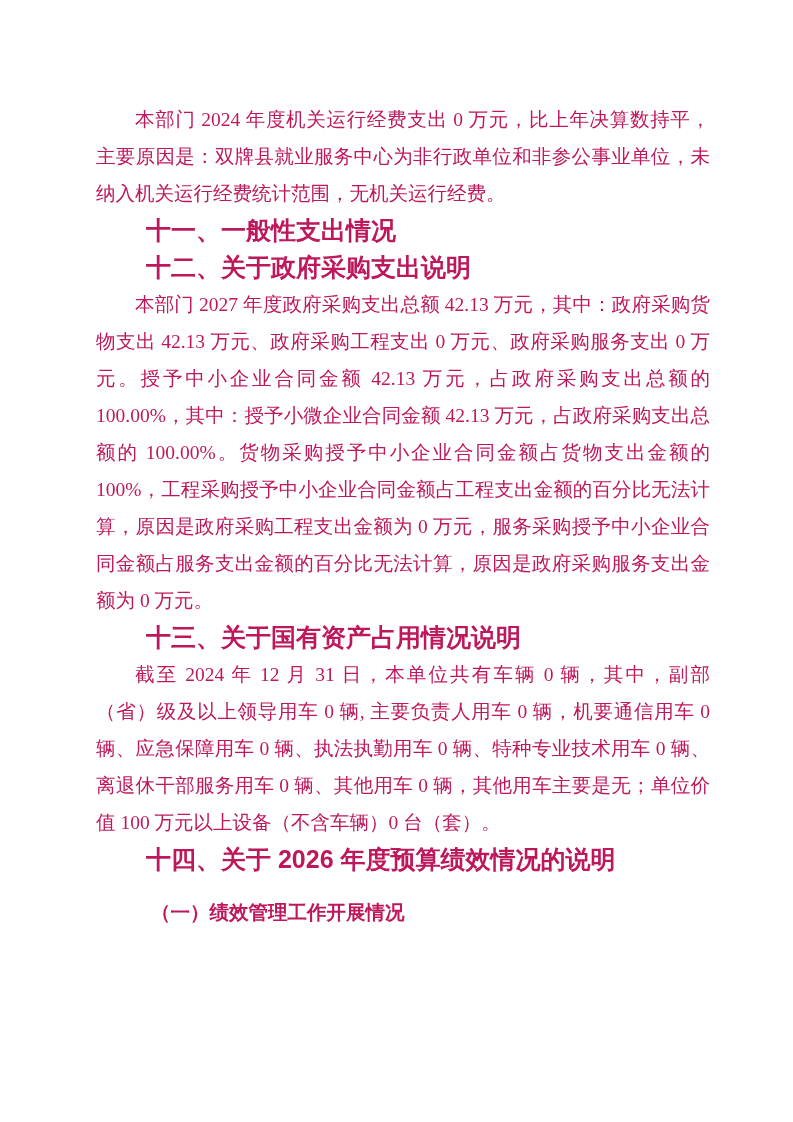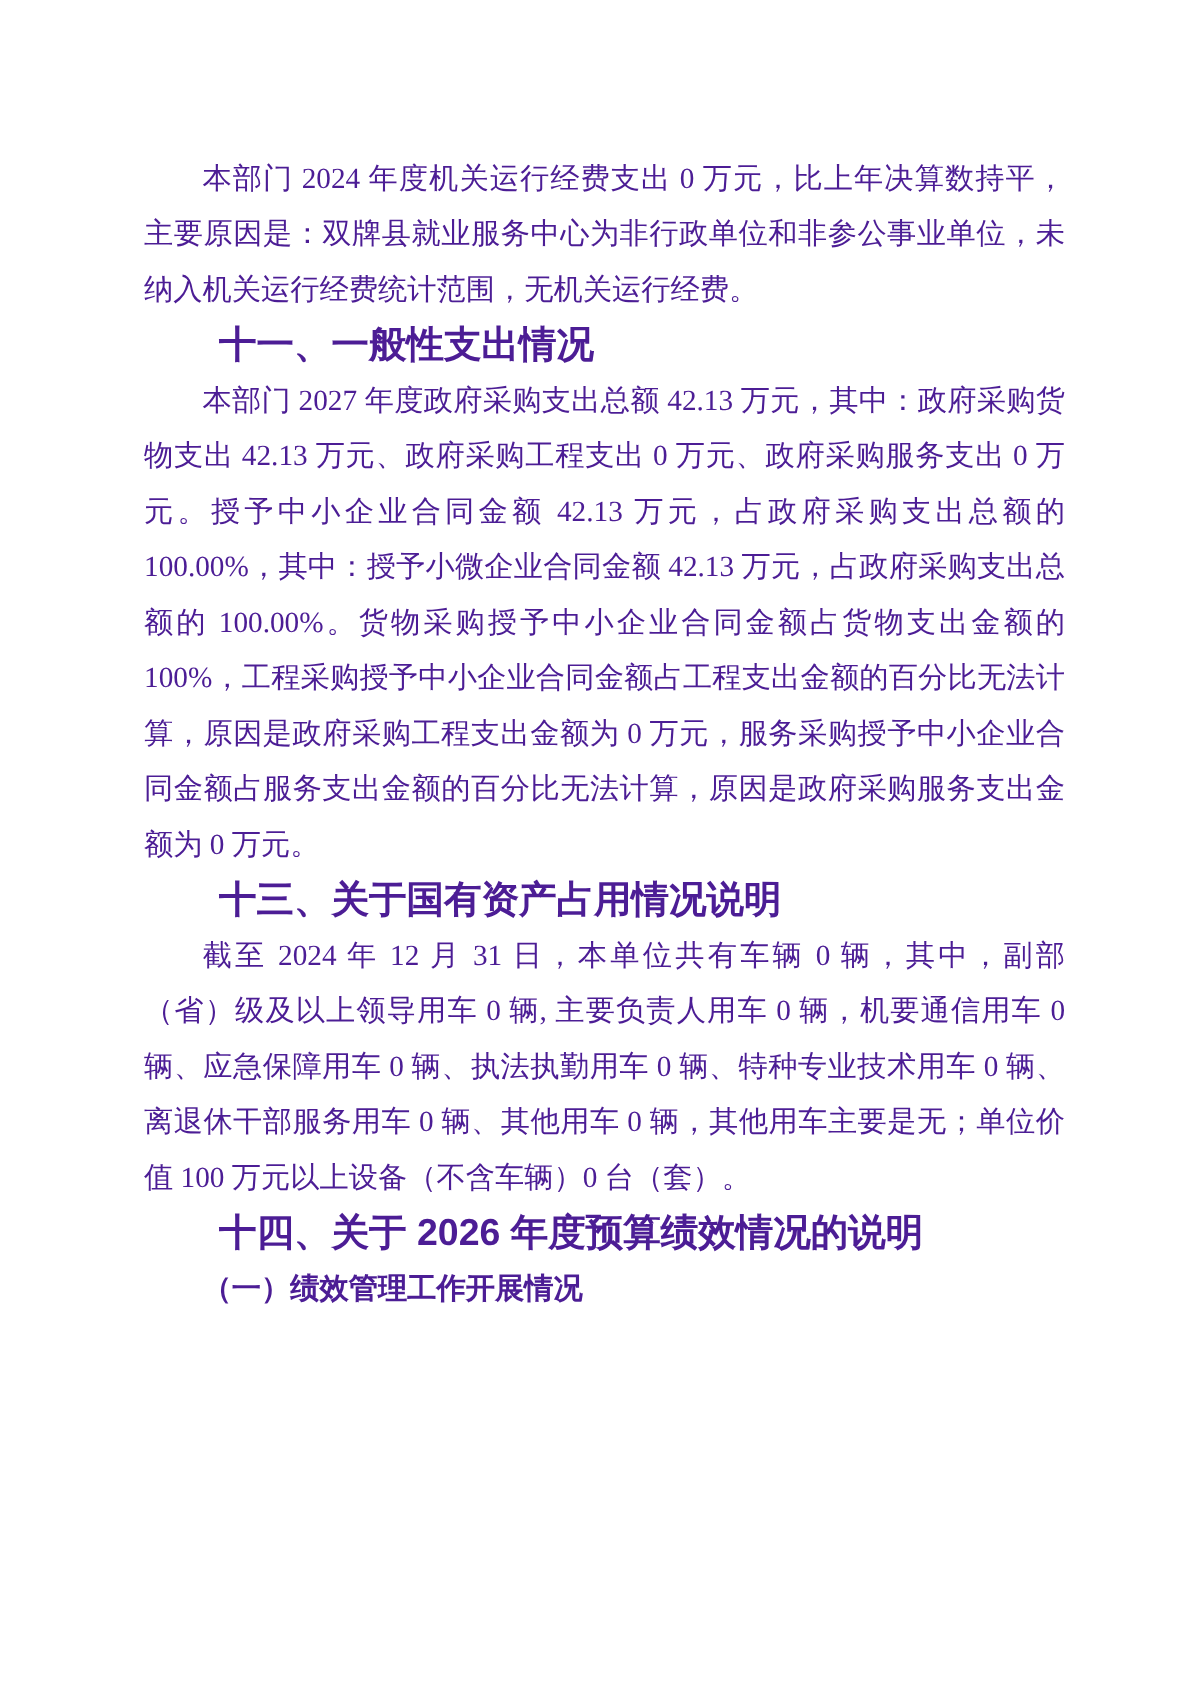--- a/index.html
+++ b/index.html
@@ -6,21 +6,21 @@
     margin: 0;
     padding: 0;
     background: #ffffff;
   }
   .page {
     position: relative;
     width: 793px;
     height: 1122px;
     box-sizing: border-box;
     background: #ffffff;
-    color: #4c1d95;
+    color: #be185d;
     padding: 101px 83px 40px 96px;
     overflow: hidden;
     font-family: "Liberation Serif", "DejaVu Serif", serif;
     font-size: 19.5px;
     line-height: 37px;
   }
   .para {
     margin: 0;
     text-align: justify;
     text-indent: 2em;
@@ -30,33 +30,34 @@
   .heading {
     margin: 0;
     text-align: left;
     text-indent: 2em;
     font-family: "Liberation Sans", "DejaVu Sans", sans-serif;
     font-weight: bold;
     font-size: 25px;
     line-height: 37px;
   }
   .subheading {
-    margin: 0;
+    margin: 16px;
     text-align: left;
     text-indent: 2em;
     font-family: "Liberation Sans", "DejaVu Sans", sans-serif;
     font-weight: bold;
     font-size: 19.5px;
     line-height: 37px;
   }
 </style>
 </head>
 <body>
 
 <div class="page">
   <p class="para">本部门 2024 年度机关运行经费支出 0 万元，比上年决算数持平，主要原因是：双牌县就业服务中心为非行政单位和非参公事业单位，未纳入机关运行经费统计范围，无机关运行经费。</p>
   <h3 class="heading">十一、一般性支出情况</h3>
+  <h3 class="heading">十二、关于政府采购支出说明</h3>
   <p class="para">本部门 2027 年度政府采购支出总额 42.13 万元，其中：政府采购货物支出 42.13 万元、政府采购工程支出 0 万元、政府采购服务支出 0 万元。授予中小企业合同金额 42.13 万元，占政府采购支出总额的 100.00%，其中：授予小微企业合同金额 42.13 万元，占政府采购支出总额的 100.00%。货物采购授予中小企业合同金额占货物支出金额的 100%，工程采购授予中小企业合同金额占工程支出金额的百分比无法计算，原因是政府采购工程支出金额为 0 万元，服务采购授予中小企业合同金额占服务支出金额的百分比无法计算，原因是政府采购服务支出金额为 0 万元。</p>
   <h3 class="heading">十三、关于国有资产占用情况说明</h3>
   <p class="para">截至 2024 年 12 月 31 日，本单位共有车辆 0 辆，其中，副部（省）级及以上领导用车 0 辆, 主要负责人用车 0 辆，机要通信用车 0 辆、应急保障用车 0 辆、执法执勤用车 0 辆、特种专业技术用车 0 辆、离退休干部服务用车 0 辆、其他用车 0 辆，其他用车主要是无；单位价值 100 万元以上设备（不含车辆）0 台（套）。</p>
   <h3 class="heading">十四、关于 2026 年度预算绩效情况的说明</h3>
   <h4 class="subheading">（一）绩效管理工作开展情况</h4>
 </div>
 
 </body></html>

